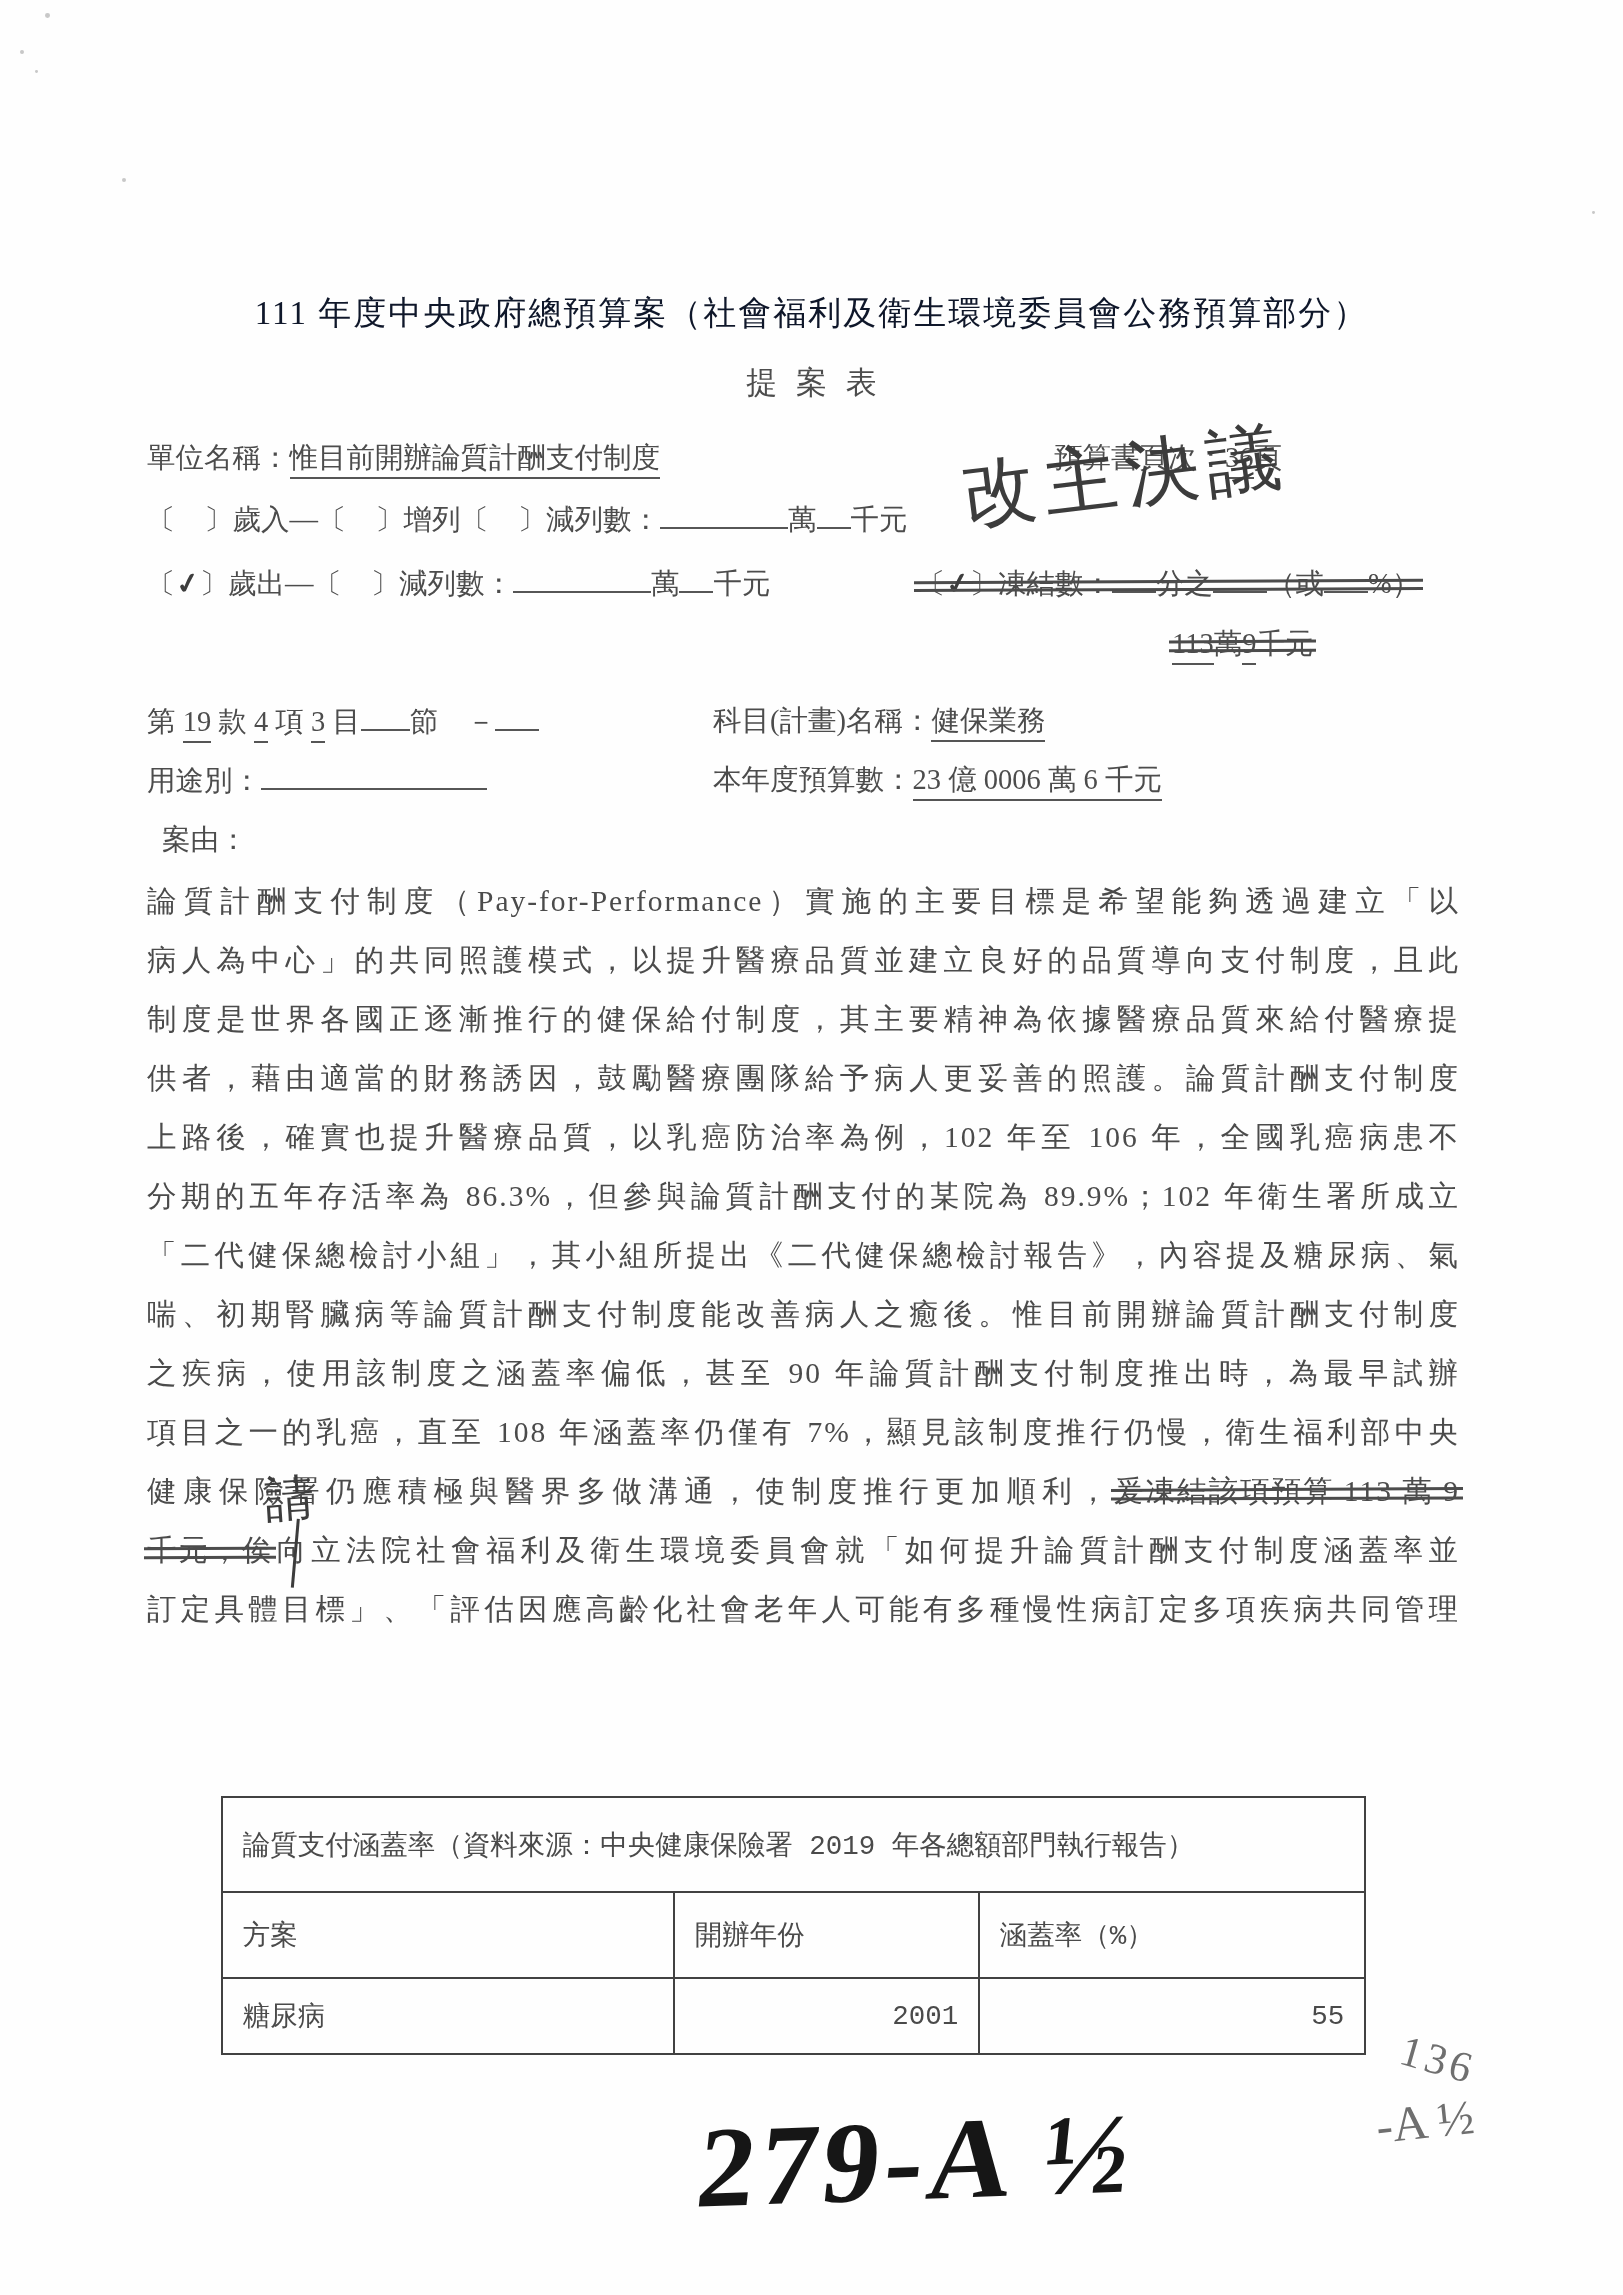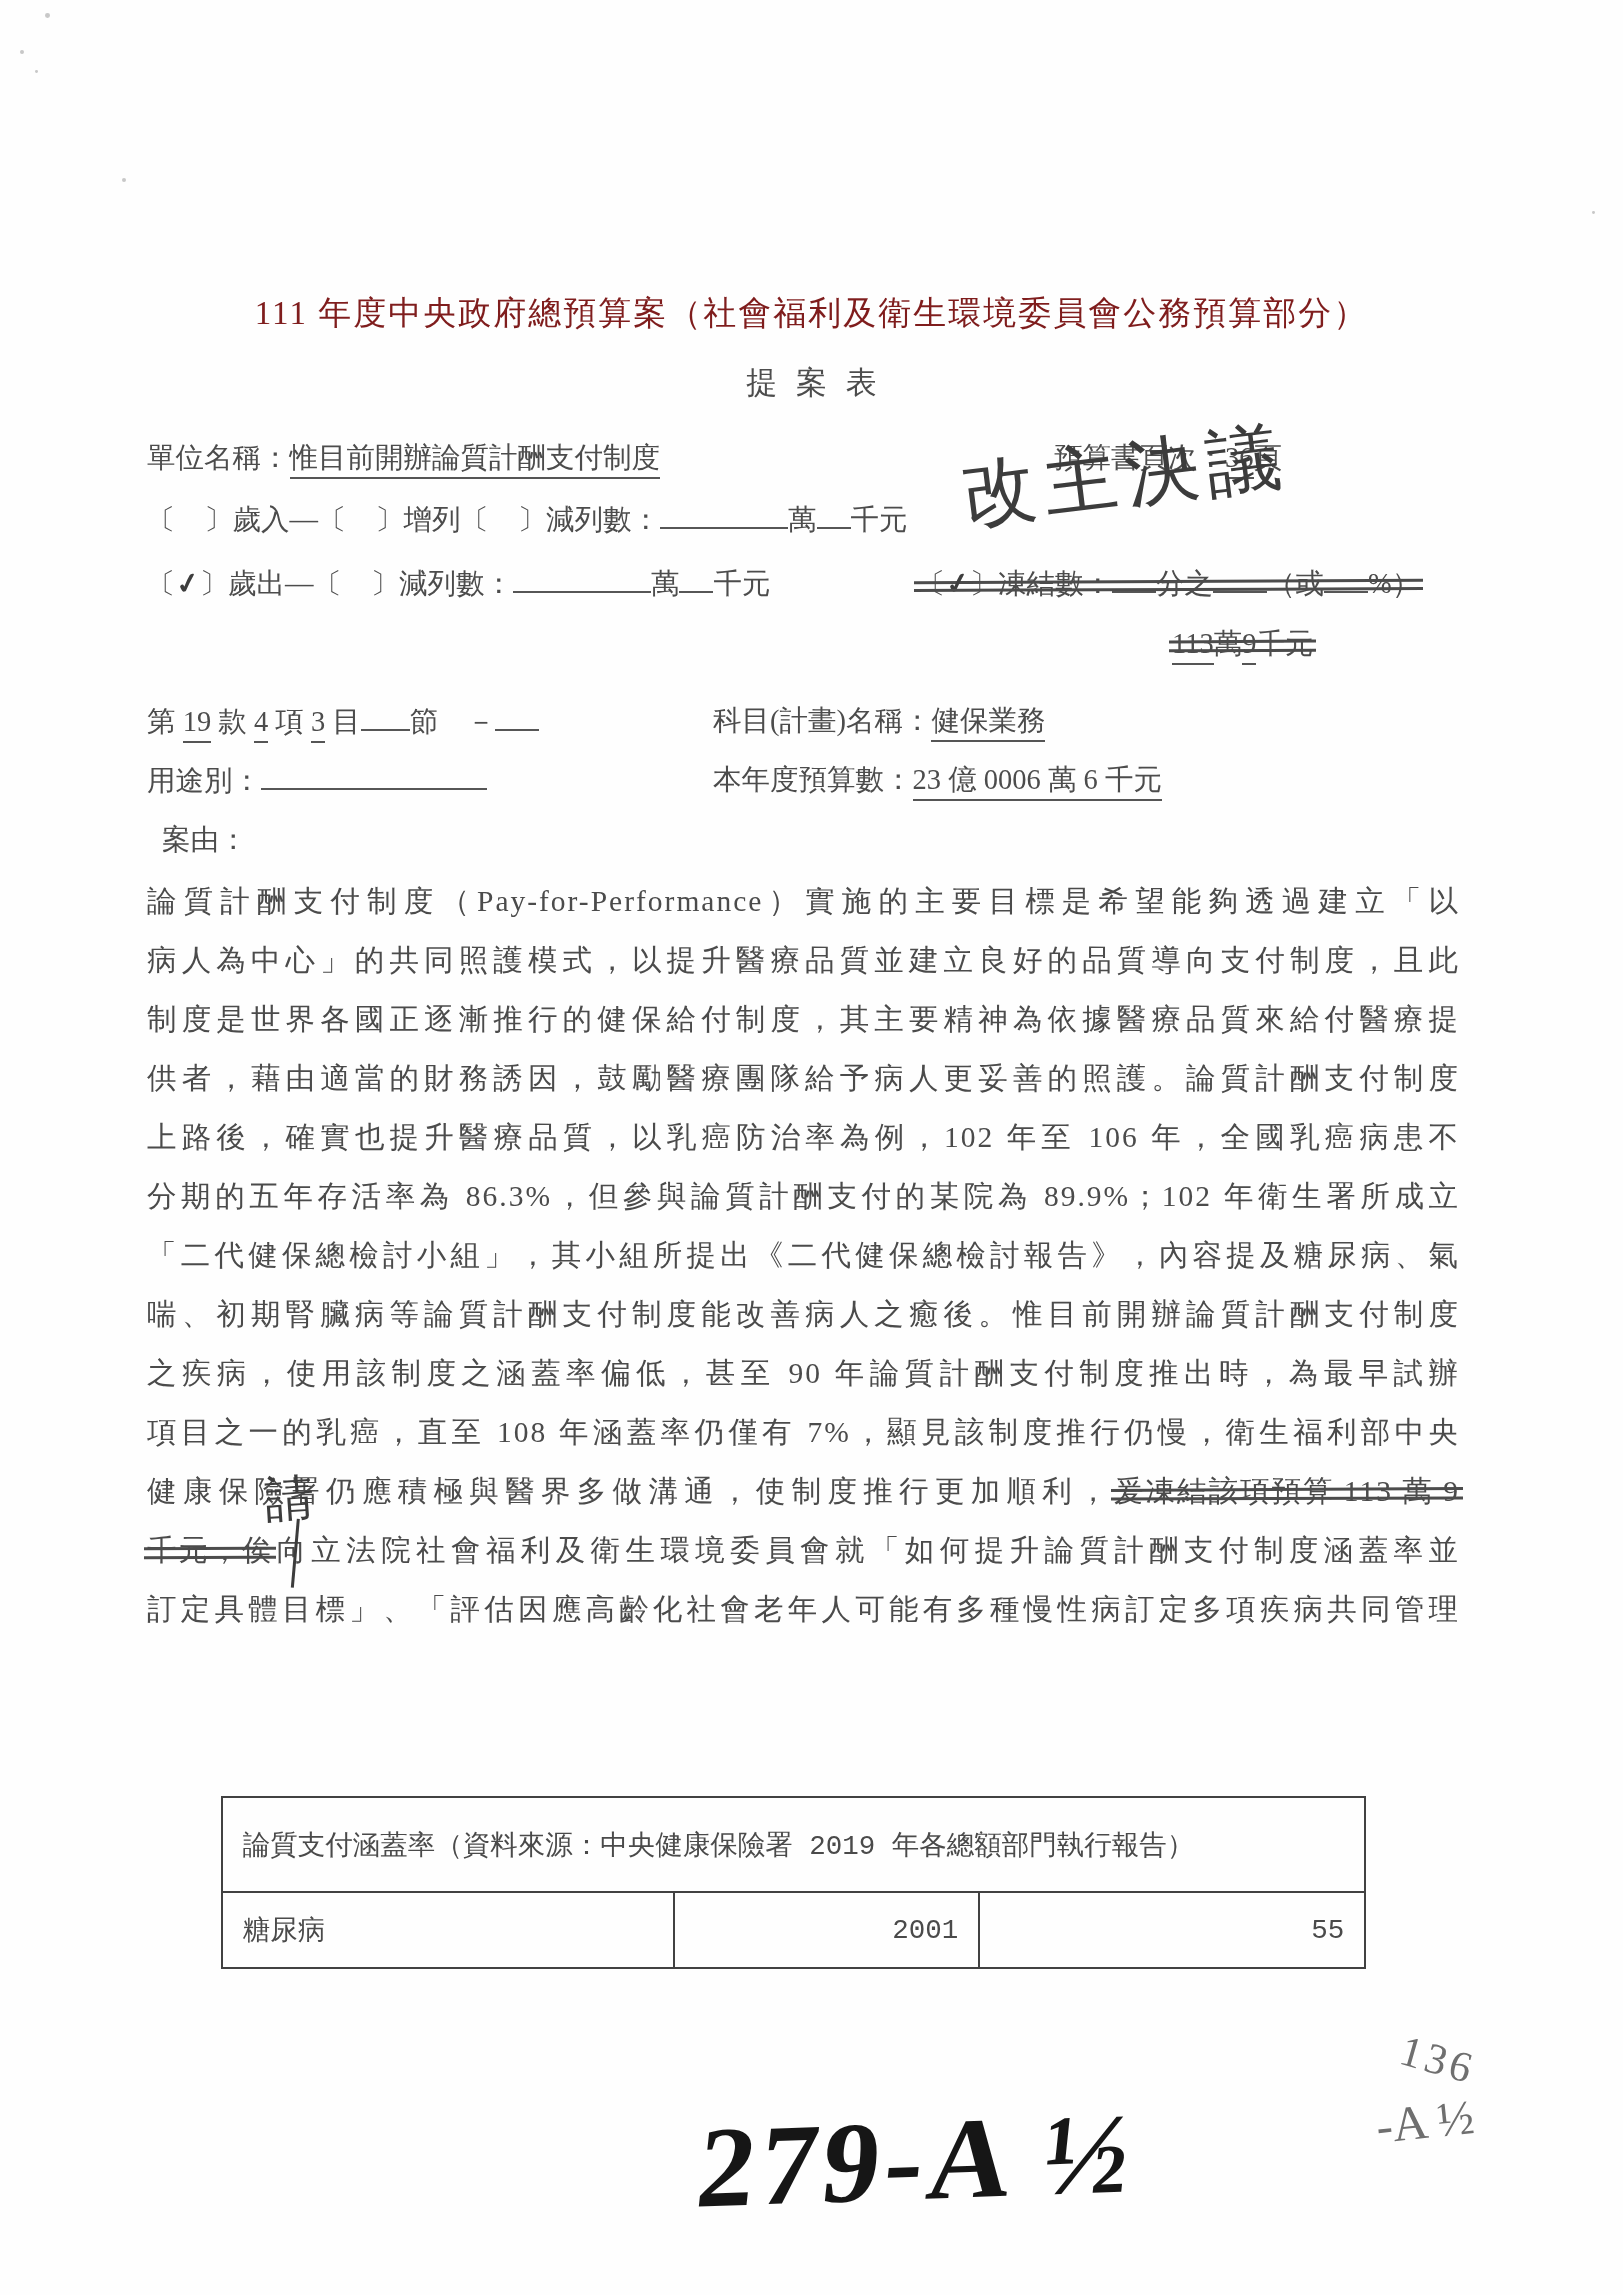--- a/index.html
+++ b/index.html
@@ -6,21 +6,21 @@
   .page{
     position:relative;
     width:1623px;height:2295px;
     background:#fefefe;
     font-family:"Liberation Serif","DejaVu Serif",serif;
     color:#4a4a4a;
     overflow:hidden;
   }
   .abs{position:absolute;}
   .center{left:0;right:0;text-align:center;}
-  .title{top:291px;font-size:33px;letter-spacing:2px;color:#7f1d1d;}
+  .title{top:291px;font-size:33px;letter-spacing:2px;color:#0f172a;}
   .subtitle{top:362px;font-size:31px;letter-spacing:18.7px;text-indent:18.7px;color:#4d4d4d;}
   .formline{font-size:28.5px;white-space:nowrap;color:#4c4c4c;}
   .ul{border-bottom:2.5px solid #555;padding-bottom:3.9px;}
   .bl{display:inline-block;height:0.95em;border-bottom:2.5px solid #565656;vertical-align:baseline;}
   .hand-check{display:inline-block;transform:rotate(-10deg);font-weight:bold;color:#3d3d3d;}
   .struck2{position:relative;display:inline-block;white-space:nowrap;}
   .struck2::before,.struck2::after{
     content:"";position:absolute;left:-2.9px;right:-2.9px;height:2.5px;background:#4c4c4c;
   }
   .struck2::before{top:40%;transform:rotate(-0.3deg);}
@@ -131,20 +131,25 @@
     <colgroup>
         <col style="width:452px;">
         <col style="width:305px;">
         <col style="width:386px;">
       </colgroup>
     <tbody>
         <tr>
       <td class="cap" colspan="3">論質支付涵蓋率（資料來源：中央健康保險署 2019 年各總額部門執行報告）</td>
     </tr>
     <tr>
+      <td class="hd">方案</td>
+      <td class="hd">開辦年份</td>
+      <td class="hd">涵蓋率（%）</td>
+    </tr>
+    <tr>
       <td class="dt">糖尿病</td>
       <td class="dt ralign">2001</td>
       <td class="dt ralign">55</td>
     </tr>
   </tbody>
     </table>
 
   <div class="abs handwriting hw-doccode">279-A ½</div>
   <div class="abs handwriting pencil hw-num">136</div>
   <div class="abs handwriting pencil hw-code">-A ½</div>

